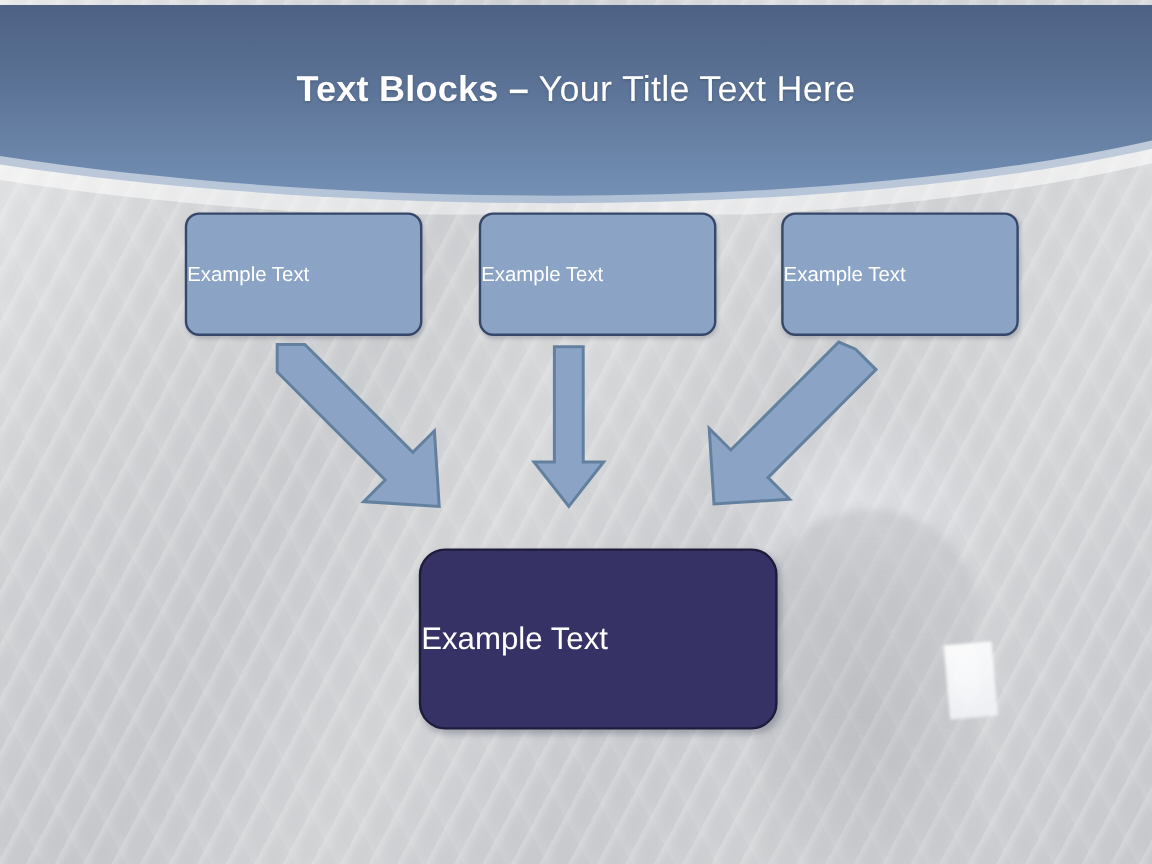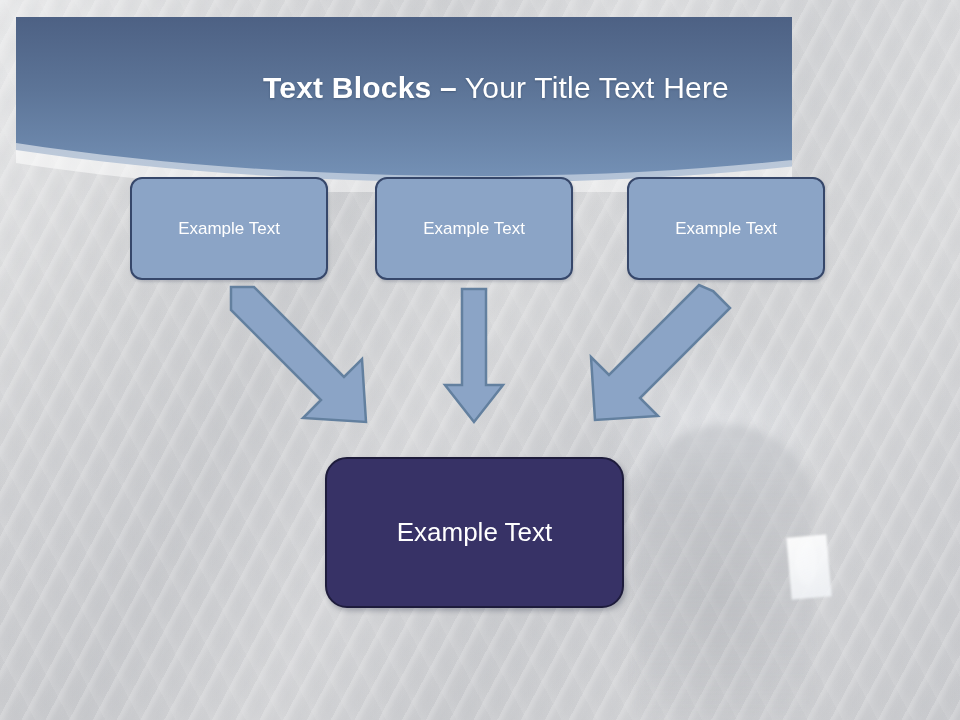--- a/index.html
+++ b/index.html
@@ -72,24 +72,23 @@
     left: 789px; top: 536px;
     width: 40px; height: 62px;
     background: linear-gradient(160deg, rgba(255,255,255,0.92), rgba(243,246,250,0.80));
     transform: rotate(-5deg);
     filter: blur(1.2px);
   }
 
   
   .header-band {
     position: absolute;
-    left: 0; top: 17px;
-    width: 776px; height: 175px;
+    left: 0; top: 4px;
+    width: 960px; height: 175px;
     overflow: hidden;
-    margin-left: 16px;
   }
   .header-band svg { display: block; }
 
   .title {
     position: absolute;
     left: 0; top: 52px;
     width: 960px;
     text-align: center;
     color: #ffffff;
     font-size: 30px;
@@ -100,23 +99,24 @@
   }
   .title .strong { font-weight: bold; }
   .title .light  { font-weight: normal; }
 
   
   .node {
     position: absolute;
     box-sizing: border-box;
     display: flex;
     align-items: center;
-    justify-content: center;
+    justify-content: flex-start;
     color: #ffffff;
     text-align: center;
+    margin-left: 24px;
   }
 
   .node-top {
     width: 198px;
     height: 103px;
     background: #8ba4c6;
     border: 2px solid #36476a;
     border-radius: 12px;
     font-size: 17px;
     box-shadow: 1px 2px 3px rgba(60,70,90,0.22);

